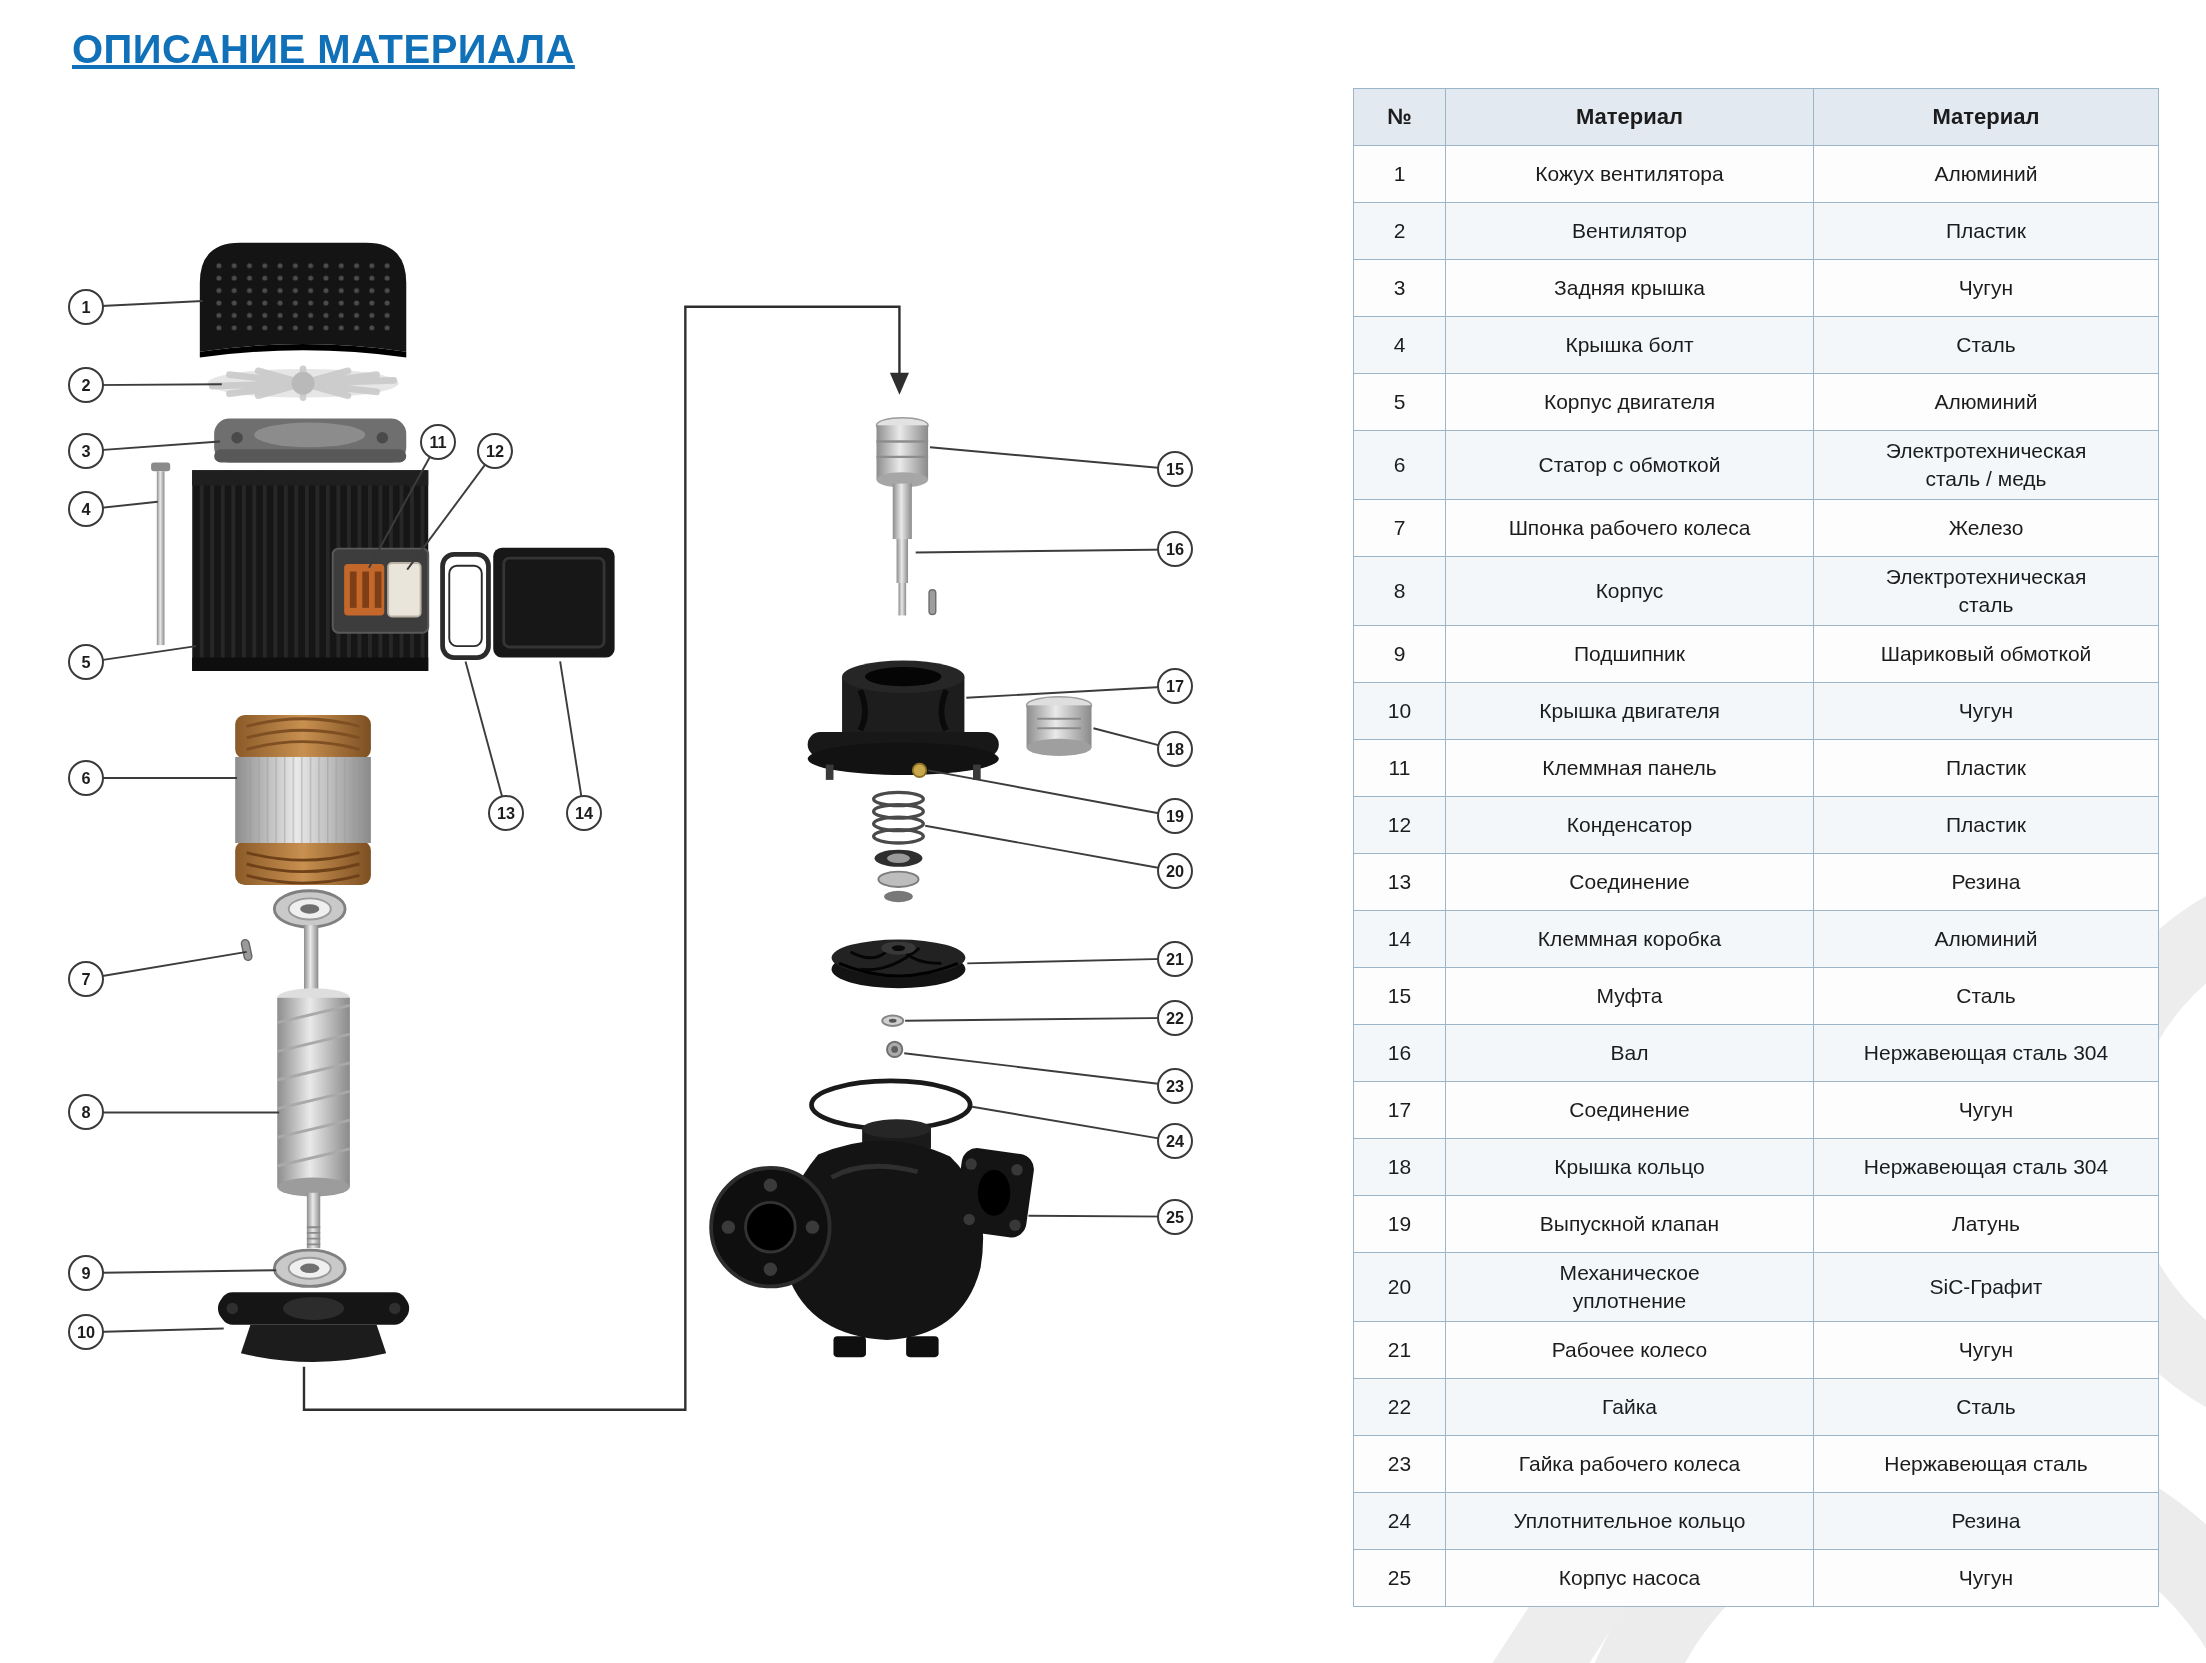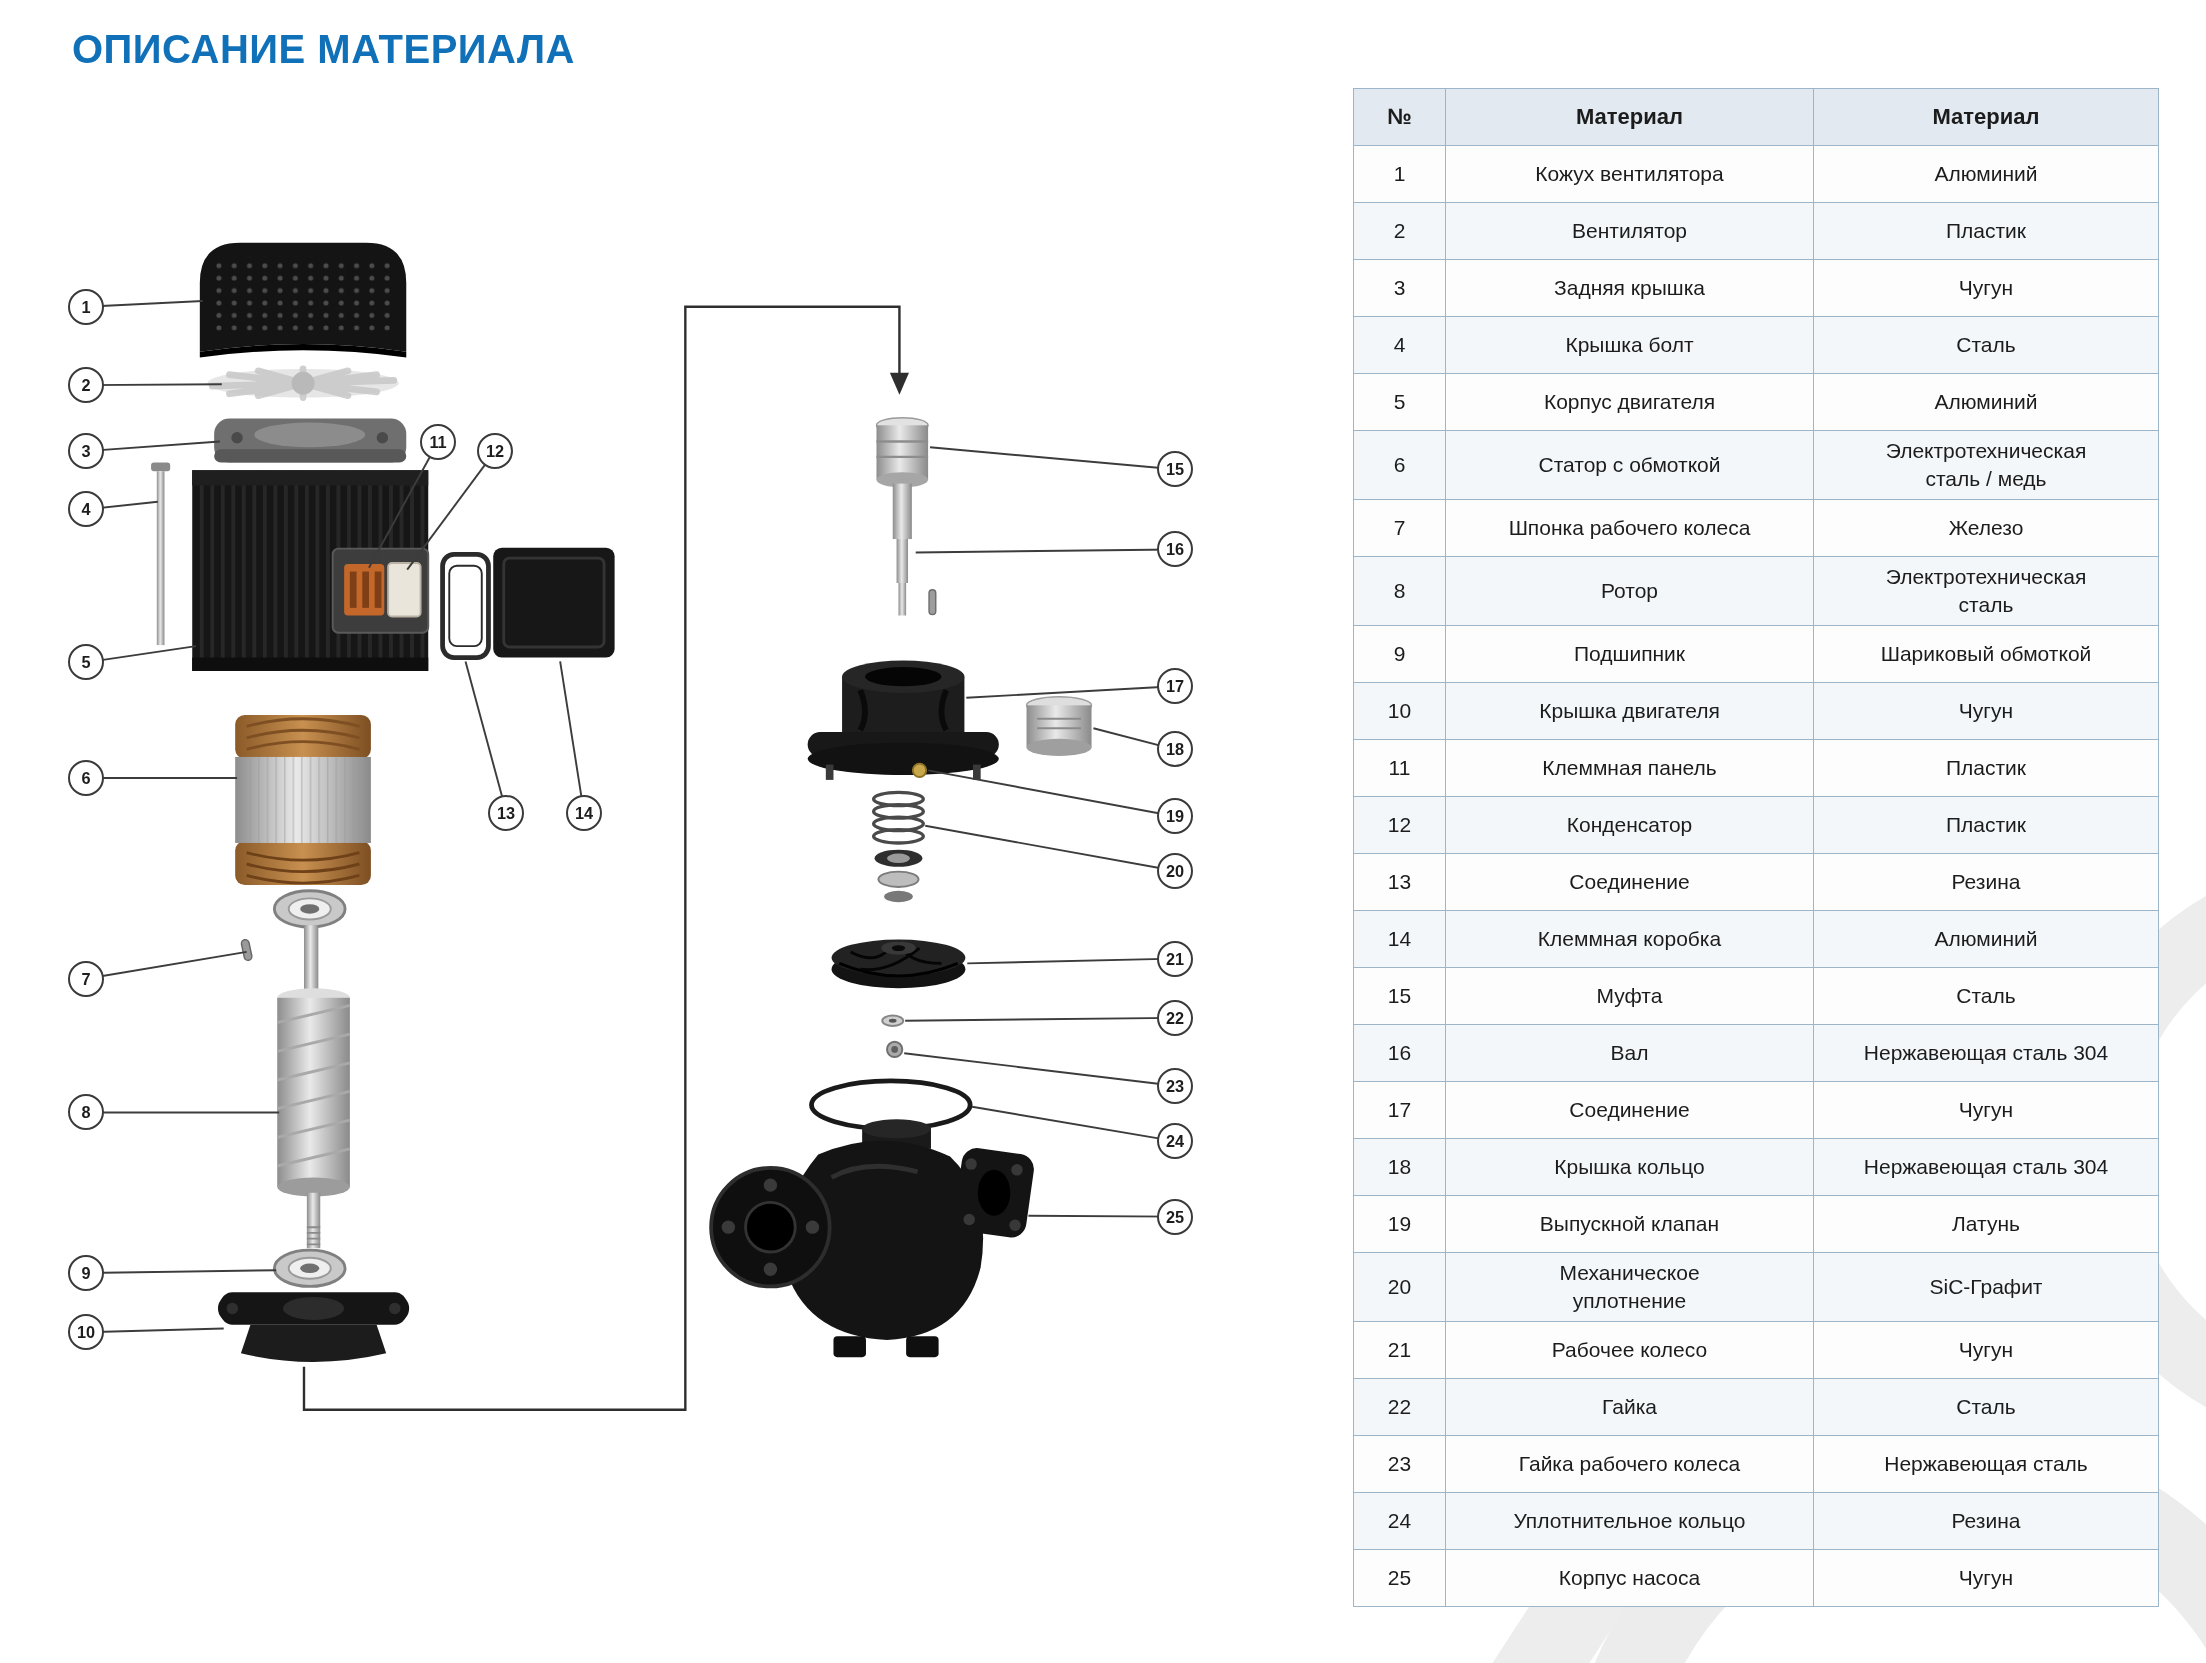--- a/index.html
+++ b/index.html
@@ -32,21 +32,21 @@
   }
   .mat-table th { background:#e2e9f1; font-weight:700; font-size:22px; }
   .mat-table tbody tr:nth-child(even) td { background:#f3f7fa; }
   .mat-table tbody tr:nth-child(odd) td { background:#fdfdfe; }
 </style>
 </head>
 <body>
 
 <div class="page">
 
-  <h1 class="title" style="color: rgb(16, 112, 184);">ОПИСАНИЕ МАТЕРИАЛА</h1>
+  <h1 class="title" style="color: rgb(16, 112, 184); text-decoration: underline;">ОПИСАНИЕ МАТЕРИАЛА</h1>
 
   <svg class="layer diagram-layer" viewBox="0 0 2308 1740" xmlns="http://www.w3.org/2000/svg">
     <defs>
       <linearGradient id="metal" x1="0" y1="0" x2="1" y2="0">
         <stop offset="0" stop-color="#8d8d8d"></stop>
           <stop offset="0.45" stop-color="#e9e9e9"></stop>
           <stop offset="1" stop-color="#8a8a8a"></stop>
       </linearGradient>
       <linearGradient id="copper" x1="0" y1="0" x2="1" y2="0">
         <stop offset="0" stop-color="#8a5a28"></stop>
@@ -371,21 +371,21 @@
     </tr>
 
     <tr>
       <td>7</td>
       <td>Шпонка рабочего колеса</td>
       <td>Железо</td>
     </tr>
 
     <tr>
       <td>8</td>
-      <td>Ротор</td>
+      <td>Корпус</td>
       <td>Электротехническая
 сталь</td>
     </tr>
 
     <tr>
       <td>9</td>
       <td>Подшипник</td>
       <td>Шариковый обмоткой</td>
     </tr>
 

